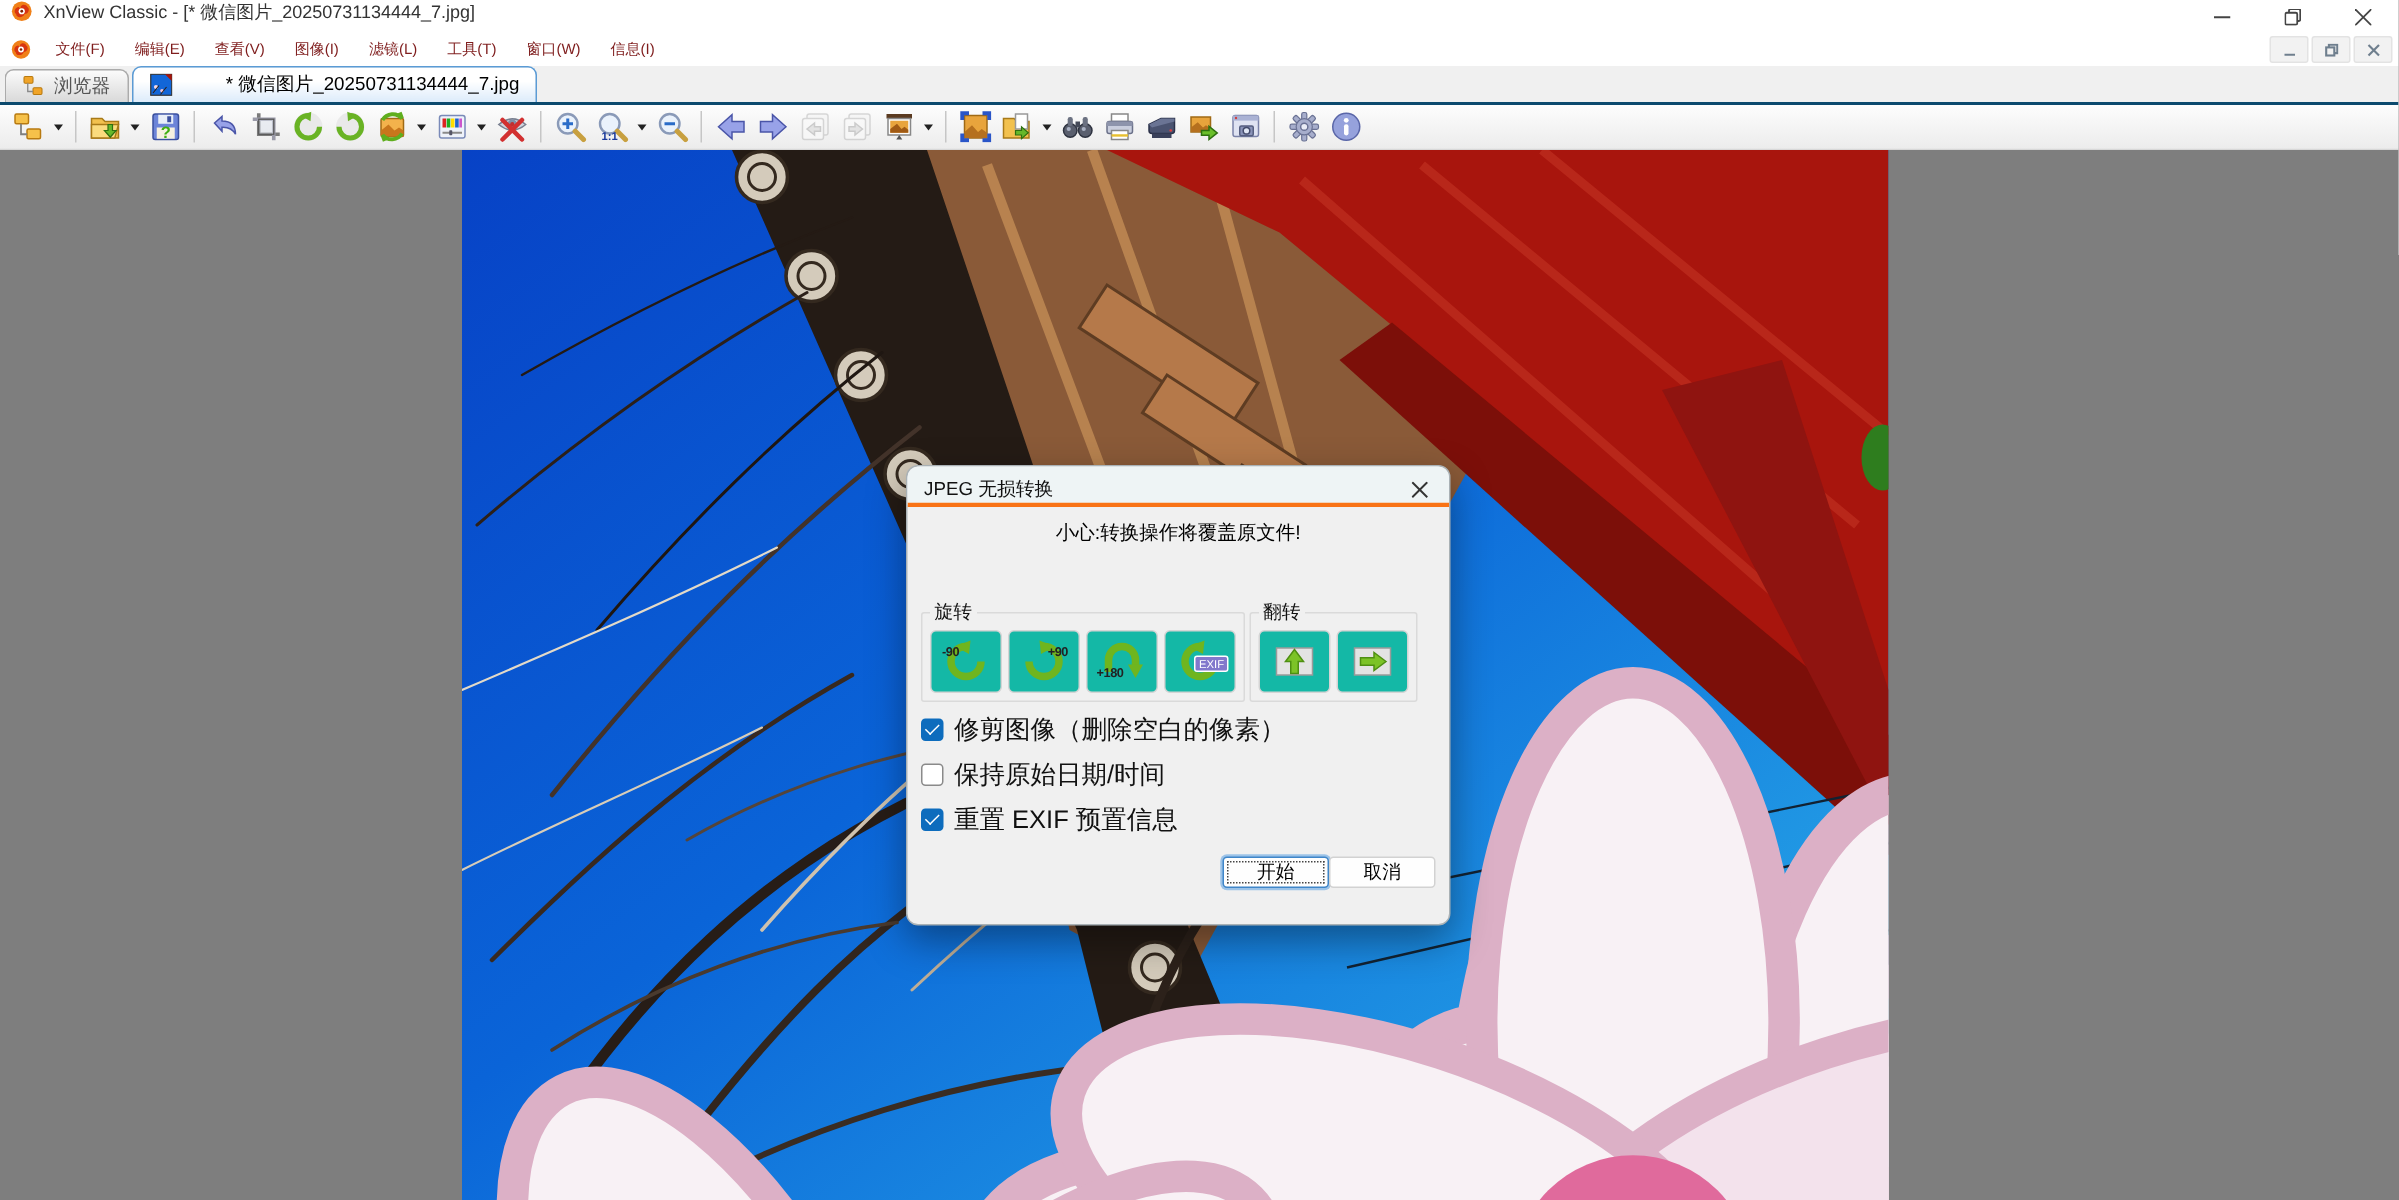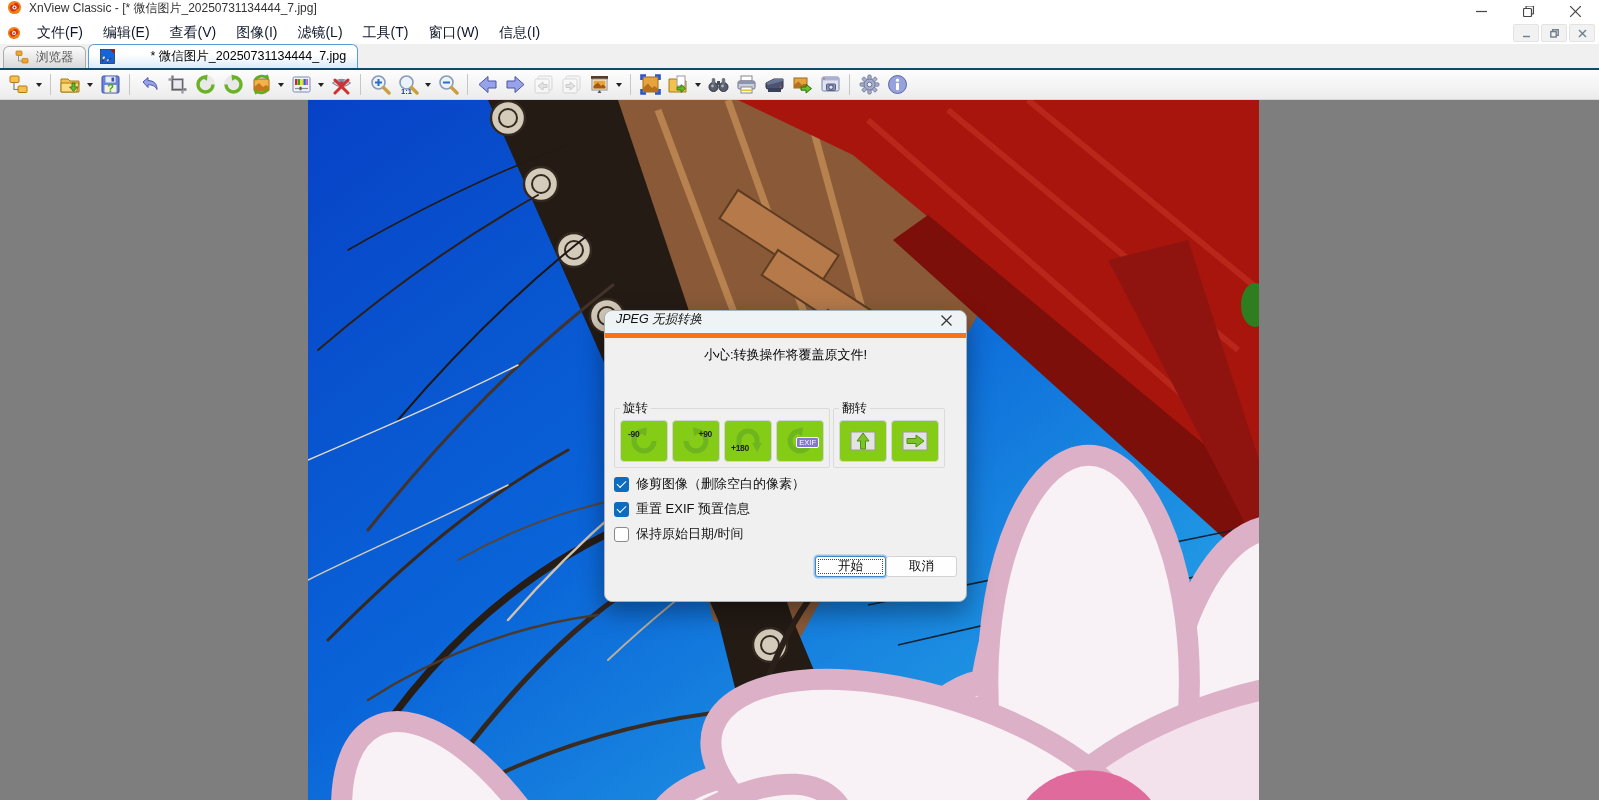--- a/index.html
+++ b/index.html
@@ -10,21 +10,21 @@
   .titlebar { height:22px; background:#fff; display:flex; align-items:flex-start; padding-left:7px; }
   .app-logo { width:15px; height:15px; margin-right:7px; flex:0 0 auto; }
   .title-text { font-size:12px; color:#333; }
   .win-controls { margin-left:auto; display:flex; height:100%; }
   .win-btn { width:47px; height:22px; display:flex; align-items:center; justify-content:center; }
   .win-btn svg { width:11px; height:11px; stroke:#444; stroke-width:1.2; fill:none; }
 
   
   .menubar { height:22px; background:#fff; display:flex; align-items:center; padding-left:7px; }
   .menubar .app-logo { width:14px; height:14px; margin-right:6px; }
-  .menu-item { padding:2px 10px 3px; font-size:14px; color:#0f172a; cursor:default; }
+  .menu-item { padding:2px 10px 3px; font-size:10px; color:#7f1d1d; cursor:default; }
   .mdi-controls { margin-left:auto; display:flex; gap:2px; padding-right:4px; }
   .mdi-btn { width:26px; height:18px; background:#f2f2f2; border:1px solid #e3e3e3; border-radius:2px;
              display:flex; align-items:center; justify-content:center; }
   .mdi-btn svg { width:9px; height:9px; stroke:#6f7f8e; stroke-width:1.4; fill:none; }
 
   
   .tabbar { height:26px; background:#f0f0f0; display:flex; align-items:flex-end; padding-left:3px;
             border-bottom:2px solid #0c4a6e; }
   .tab { height:22px; display:flex; align-items:center; gap:6px; padding:0 11px;
          border:1px solid #ababab; border-bottom:none; border-radius:6px 6px 0 0;
@@ -45,40 +45,40 @@
   .tsep { width:1px; height:21px; background:#c6c6c6; margin:0 5px; }
 
   
   .canvas { position:relative; height:700px; background:#7e7e7e; overflow:hidden; }
   .photo { position:absolute; left:308px; top:0; width:951px; height:700px; }
   .photo svg { display:block; width:951px; height:700px; }
 
   
   .dialog { position:absolute; left:604px; top:210px; width:363px; background:#f0f0f0;
             border:1px solid #a9b1b5; border-radius:8px; box-shadow:0 10px 26px rgba(0,0,0,.38); }
-  .dlg-title { height:27px; background:#eef4f5; border-radius:8px 8px 0 0; display:flex; align-items:flex-start;
-               padding:0 11px; font-size:12.5px; color:#111; border-bottom:5px solid #f97316;font-style:italic; }
+  .dlg-title { height:27px; background:#eef4f5; border-radius:8px 8px 0 0; display:flex; align-items:flex-end;
+               padding:0 11px; font-size:12.5px; color:#111; border-bottom:3px solid #f97316; }
   .dlg-close { margin-left:auto; width:18px; height:18px; display:flex; align-items:center; justify-content:center; }
   .dlg-close svg { width:11px; height:11px; stroke:#333; stroke-width:1.3; fill:none; }
   .dlg-body { padding:5px 9px 24px; }
   .dlg-warning { text-align:center; font-size:13px; margin:3px 0 5px; color:#000; }
   .groups { display:flex; gap:3px;margin-top:36px; }
   fieldset { border:1px solid #dadada; border-radius:2px; padding:3px 5px 5px; }
   legend { font-size:12.5px; padding:0 3px; color:#111; }
   .xf-row { display:flex; gap:4px; }
-  .xfbtn { position:relative; width:48px; height:42px; background:#84cc16; border:1px solid #d4d4d4;
+  .xfbtn { position:relative; width:48px; height:42px; background:#14b8a6; border:1px solid #d4d4d4;
            border-radius:4px; display:flex; align-items:center; justify-content:center; }
   .xfbtn svg { width:30px; height:30px; }
   .xf-label { position:absolute; font-size:8.5px; font-weight:bold; color:#222; letter-spacing:-.3px; }
   .xf-label.tl { top:8px; left:7px; }
   .xf-label.tr { top:8px; right:7px; }
   .xf-label.bl { bottom:8px; left:6px; }
   .exif-badge { position:absolute; right:4px; top:16px; background:#8278cc; color:#fff; font-size:7.5px;
                 font-weight:normal; border:1px solid #fff; border-radius:2px; padding:0 2px; line-height:9px; }
-  .cbrow { display:flex; align-items:center; gap:7px; margin-top:7px; font-size:13px; }
+  .cbrow { display:flex; align-items:center; gap:7px; margin-top:7px; font-size:17px; }
   .cb { width:15px; height:15px; border-radius:3px; flex:0 0 auto; display:flex; align-items:center; justify-content:center; }
   .cb.checked { background:#0d6cbd; }
   .cb.checked::after { content:""; display:block; width:8px; height:4px; border-left:1.8px solid #fff;
                        border-bottom:1.8px solid #fff; transform:rotate(-45deg) translate(1px,-1px); }
   .cb.un { background:#fff; border:1px solid #8a8a8a; }
   .btnrow { display:flex; justify-content:flex-end; margin-top:13px; }
   .btn { min-width:71px; height:21px; background:#fefefe; border:1px solid #d2d2d2; border-radius:3px;
          font-size:12.5px; display:flex; align-items:center; justify-content:center; color:#000; }
   .btn.focused { border:1px solid #3f86c9; box-shadow:0 0 0 1.5px #9cc3e8; outline:1px dotted #444; outline-offset:-4px; }
 </style>
@@ -615,26 +615,26 @@
             </div>
           </div>
         </fieldset>
       </div>
 
       <div class="cbrow">
         <span class="cb checked"></span>
         <span>修剪图像（删除空白的像素）</span>
       </div>
       <div class="cbrow">
+        <span class="cb un"></span>
+        <span>保持原始日期/时间</span>
+      </div>
+      <div class="cbrow">
         <span class="cb checked"></span>
         <span>重置 EXIF 预置信息</span>
-      </div>
-      <div class="cbrow">
-        <span class="cb un"></span>
-        <span>保持原始日期/时间</span>
       </div>
 
       <div class="btnrow">
         <button class="btn focused">开始</button>
         <button class="btn">取消</button>
       </div>
     </div>
   </div>
 </div>
 

